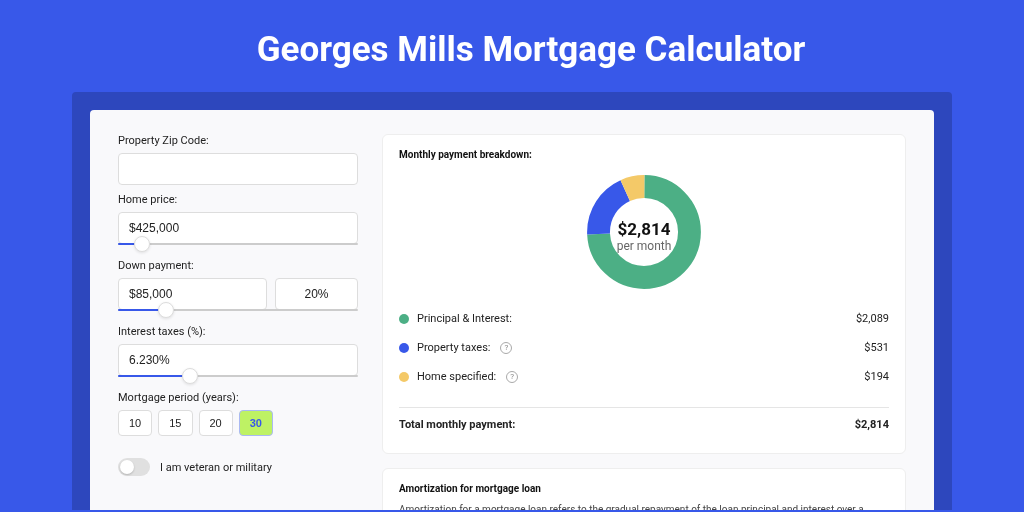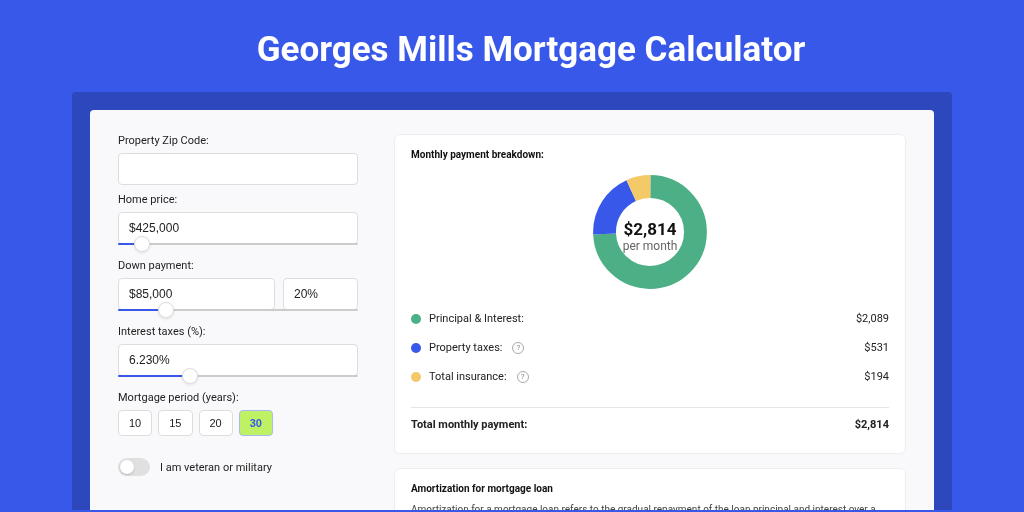--- a/index.html
+++ b/index.html
@@ -28,21 +28,21 @@
     margin: 0 auto;
     width: 880px;
     padding: 18px 18px 0;
     border-radius: 4px 4px 0 0;
   }
   .inner-card {
     background: #f9f9fb;
     border-radius: 4px 4px 0 0;
     padding: 24px 28px 0;
     display: flex;
-    gap: 36px;
+    gap: 24px;
     height: 400px;
     overflow: hidden;
   }
   .left-col {
     width: 240px;
     flex-shrink: 0;
   }
   .right-col {
     flex: 1;
   }
@@ -92,21 +92,22 @@
     cursor: grab;
   }
   .dual-input {
     display: flex;
     gap: 8px;
   }
   .dual-input .text-input:first-child {
     flex: 1;
   }
   .dual-input .text-input:last-child {
-    width: 75px;
+    width: 83px;
+    text-align: center;
   }
   .period-buttons {
     display: flex;
     gap: 6px;
   }
   .period-btn {
     border: 1px solid #ddd;
     background: white;
     border-radius: 4px;
     padding: 6px 10px;
@@ -341,21 +342,21 @@
             <span class="dot blue"></span>
             <span>Property taxes:</span>
             <span class="info-icon">?</span>
           </div>
           <span>$531</span>
         </div>
 
         <div class="legend-row">
           <div class="legend-left">
             <span class="dot yellow"></span>
-            <span>Total insurance:</span>
+            <span>Home specified:</span>
             <span class="info-icon">?</span>
           </div>
           <span>$194</span>
         </div>
 
         <div class="legend-row total">
           <span>Total monthly payment:</span>
           <span>$2,814</span>
         </div>
       </div>

